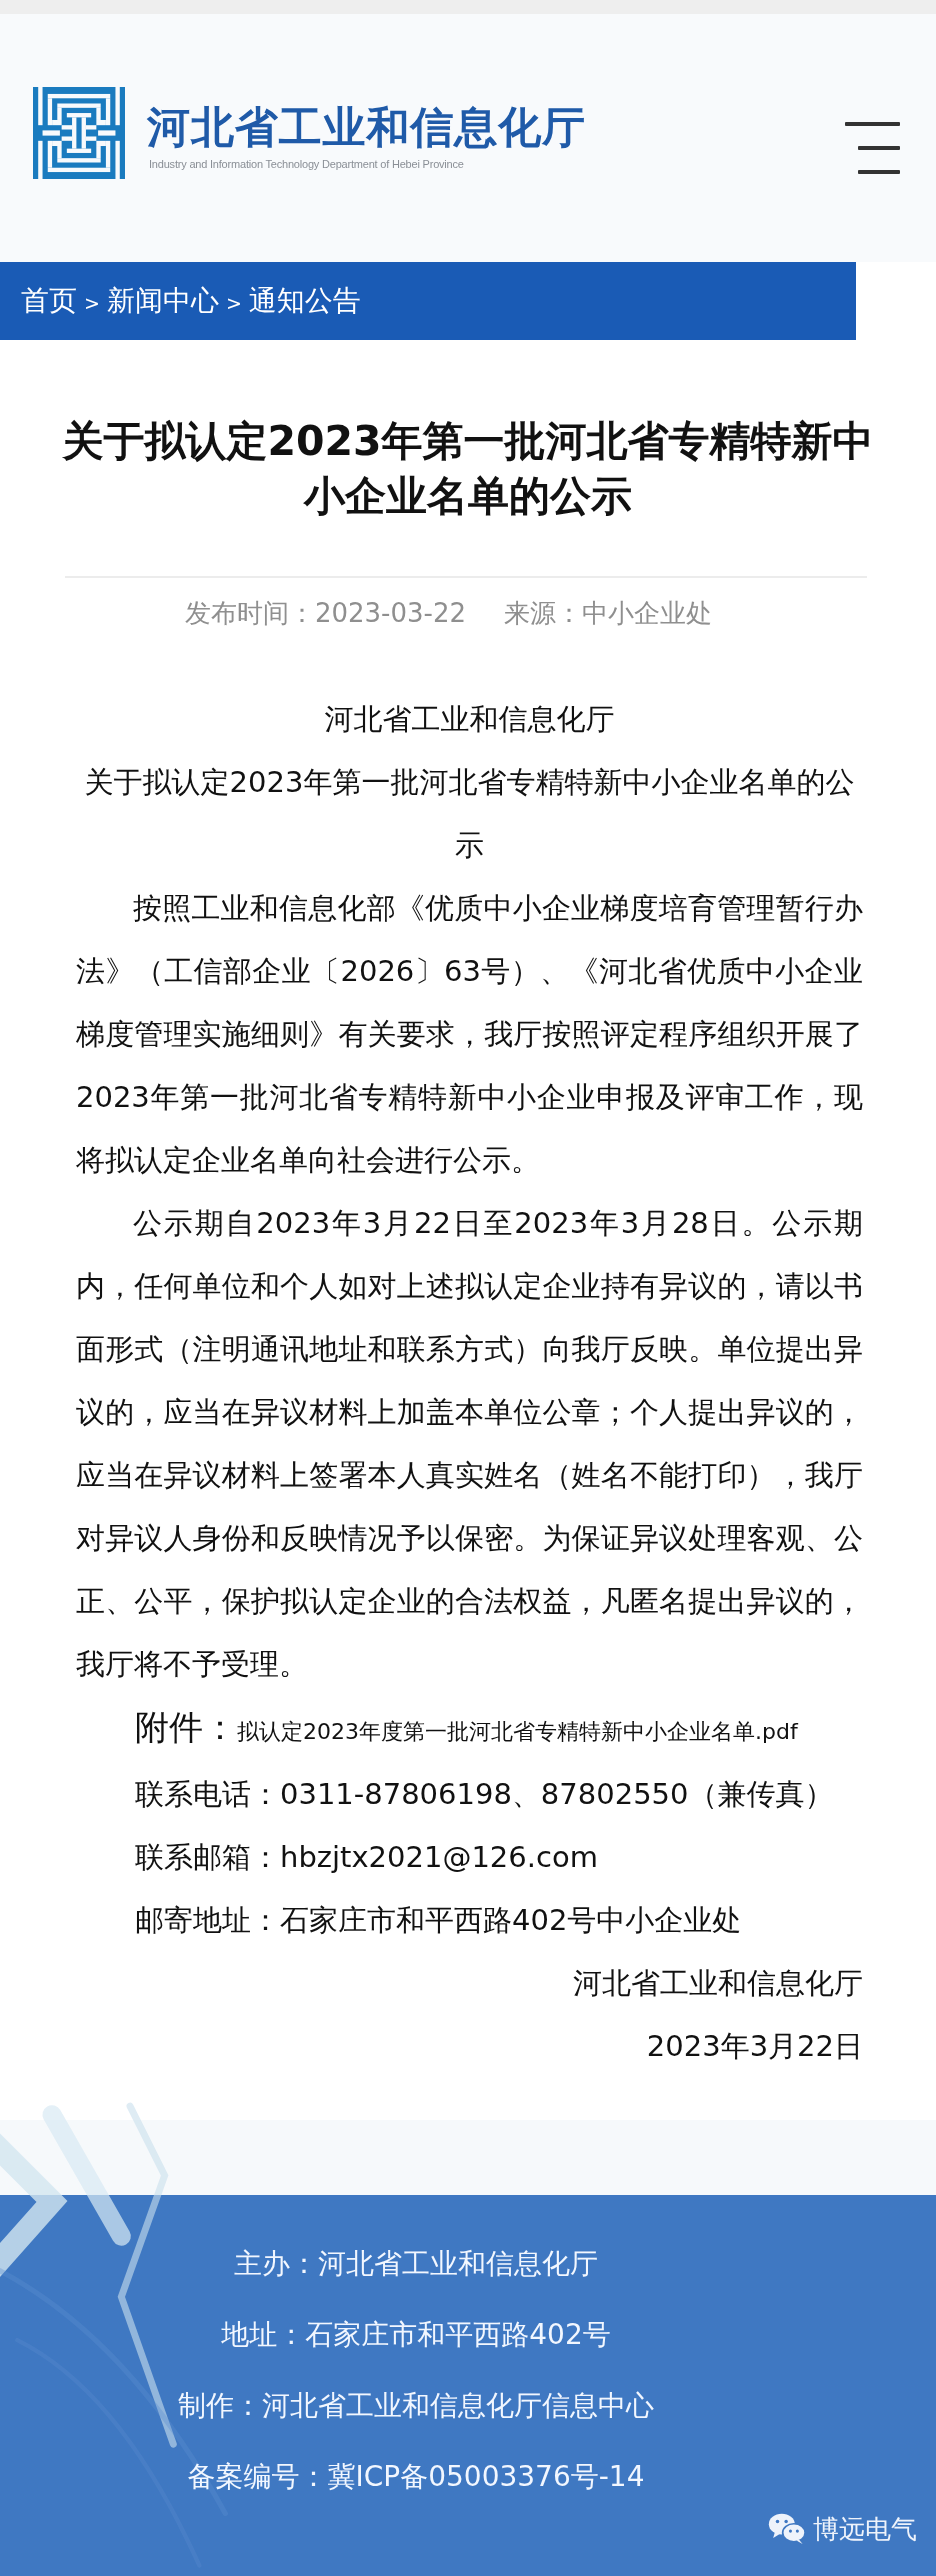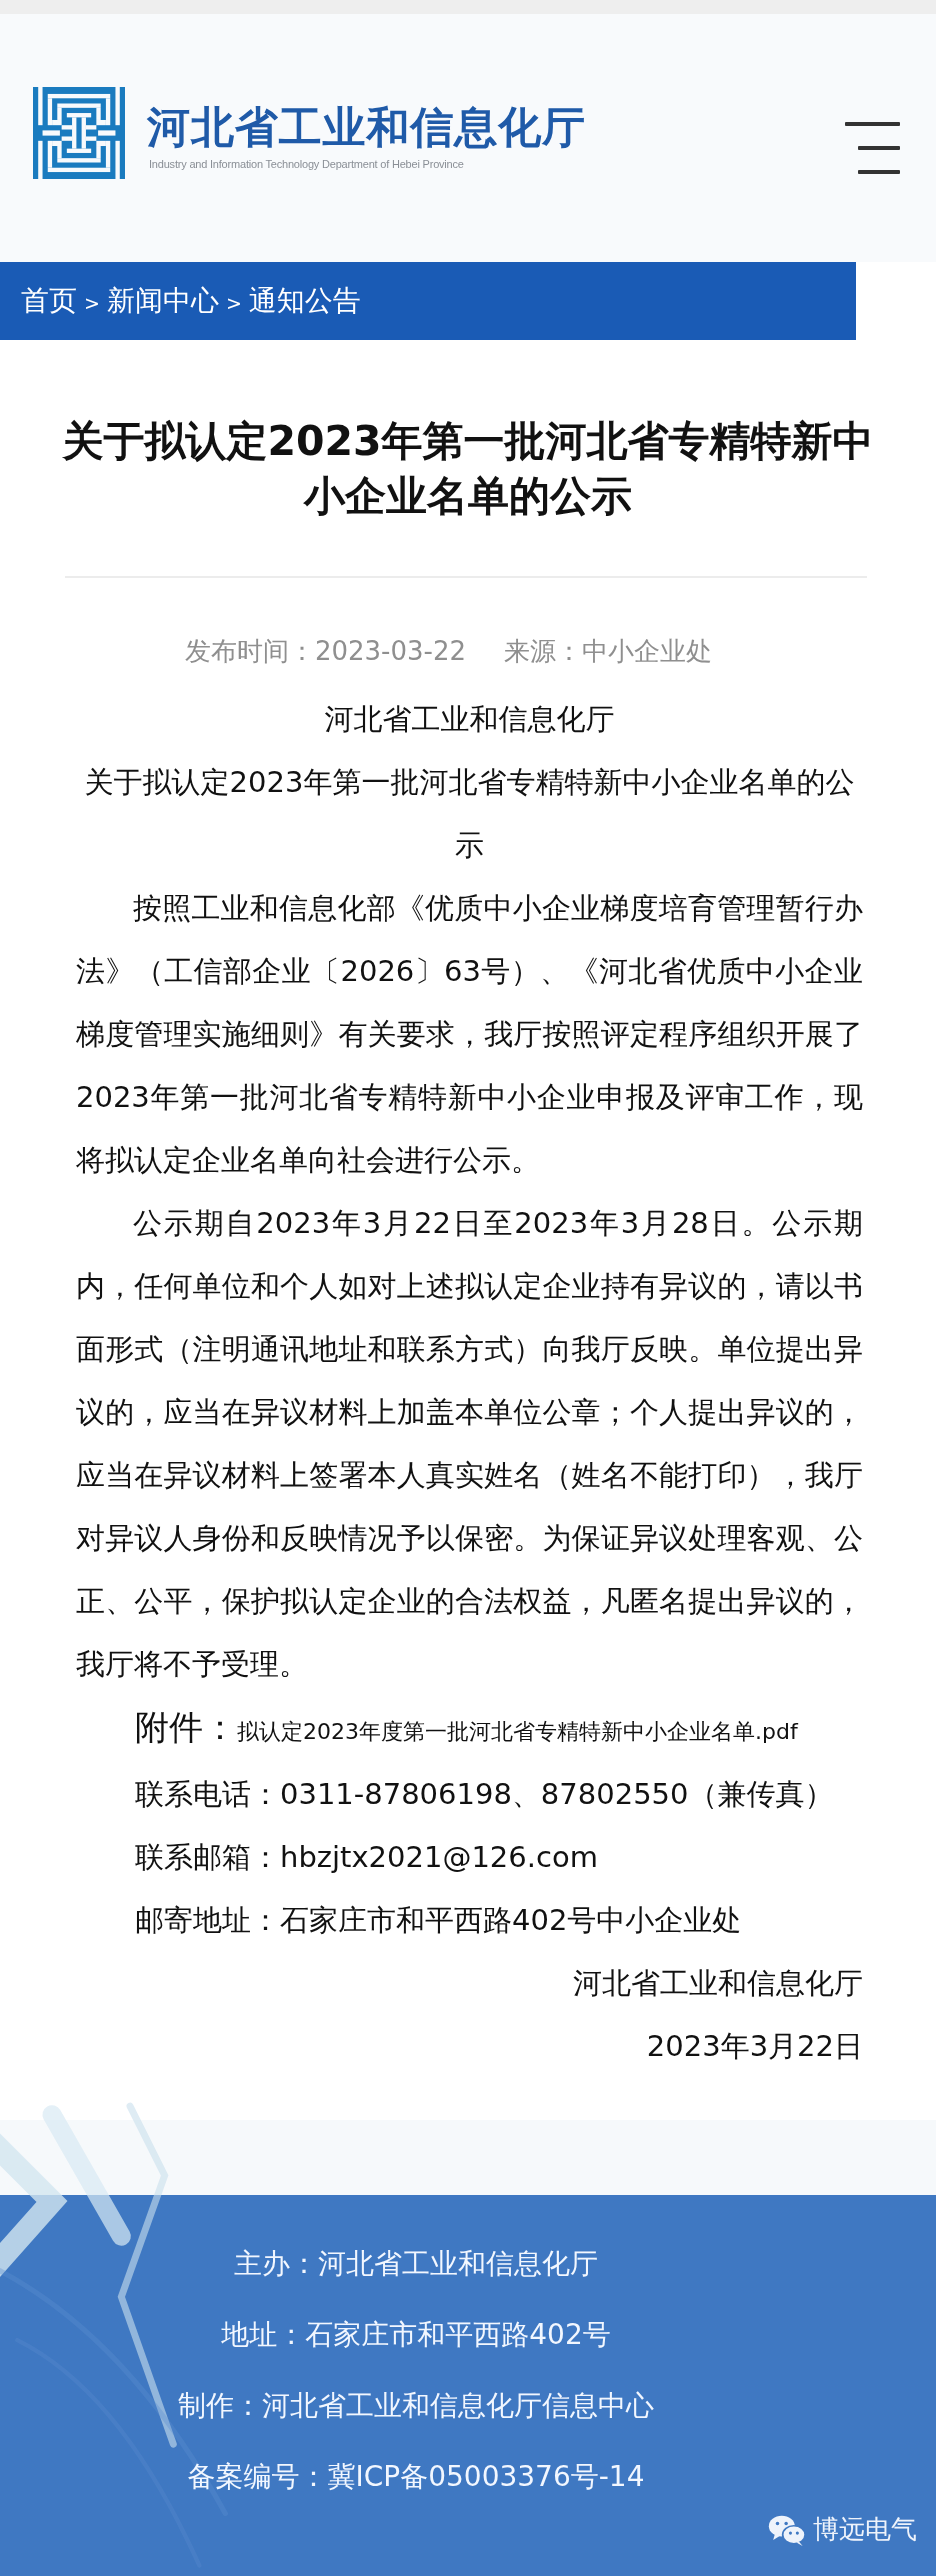--- a/index.html
+++ b/index.html
@@ -16,39 +16,39 @@
   .menu-line.l1 { top: 21px; width: 55px; }
   .menu-line.l2 { top: 45px; width: 42px; }
   .menu-line.l3 { top: 69px; width: 42px; }
 
   .breadcrumb { position: absolute; left: 0; top: 262px; width: 856px; height: 78px; background: #1a5bb5; display: flex; align-items: center; padding-left: 21px; color: #fff; font-size: 28px; white-space: nowrap; }
   .breadcrumb .sep { font-size: 19px; margin: 0 7px; position: relative; top: 1.7px; }
   .breadcrumb a { color: #fff; text-decoration: none; }
 
   .article-title { position: absolute; left: 52px; top: 414px; width: 832px; text-align: center; font-size: 41px; font-weight: bold; line-height: 55px; color: #111; }
   .divider { position: absolute; left: 65px; top: 576px; width: 802px; height: 1.7px; background: #ececec; }
-  .meta { position: absolute; left: 0; top: 634px; width: 897px; text-align: center; font-size: 26px; color: #8f8f8f; white-space: nowrap; }
+  .meta { position: absolute; left: 0; top: 596px; width: 897px; text-align: center; font-size: 26px; color: #8f8f8f; white-space: nowrap; }
   .meta .gap { display: inline-block; width: 38px; }
 
   .content { position: absolute; left: 76px; top: 688px; width: 787px; font-size: 29px; line-height: 63px; color: #111; }
   .content .center { text-align: center; }
   .content .para { text-indent: 57px; text-align: justify; }
   .content .right { text-align: right; }
   .content .field { padding-left: 59px; white-space: nowrap; }
   .content .attach { padding-left: 59px; white-space: nowrap; }
   .content .attach-label { font-size: 34px; }
   .content .attach-link { font-size: 22px; color: #111; text-decoration: none; }
 
   .footer-band { position: absolute; left: 0; top: 2120px; width: 936px; height: 76px; background: #f6f9fb; overflow: hidden; }
   .footer { position: absolute; left: 0; top: 2195px; width: 936px; height: 381px; background: #3f78c2; overflow: hidden; }
   .deco { position: absolute; left: 0; top: 2080px; width: 364px; height: 496px; pointer-events: none; }
   .footer-lines { position: absolute; left: 0; top: 2228px; width: 832px; text-align: center; color: #f2f7ff; font-size: 28px; }
   .footer-lines div { height: 71px; line-height: 71px; white-space: nowrap; }
 
-  .watermark { position: absolute; left: 768px; top: 2512px; display: flex; align-items: flex-end; color: #eef3fb; font-size: 26px; white-space: nowrap; }
+  .watermark { position: absolute; left: 768px; top: 2512px; display: flex; align-items: flex-start; color: #eef3fb; font-size: 26px; white-space: nowrap; }
   .watermark svg { margin-right: 7px; }
 </style>
 </head>
 <body>
 
 <div class="top-strip"></div>
 
 <header class="header">
   <div class="logo">
     <svg width="92" height="92" viewBox="0 0 106 106">

